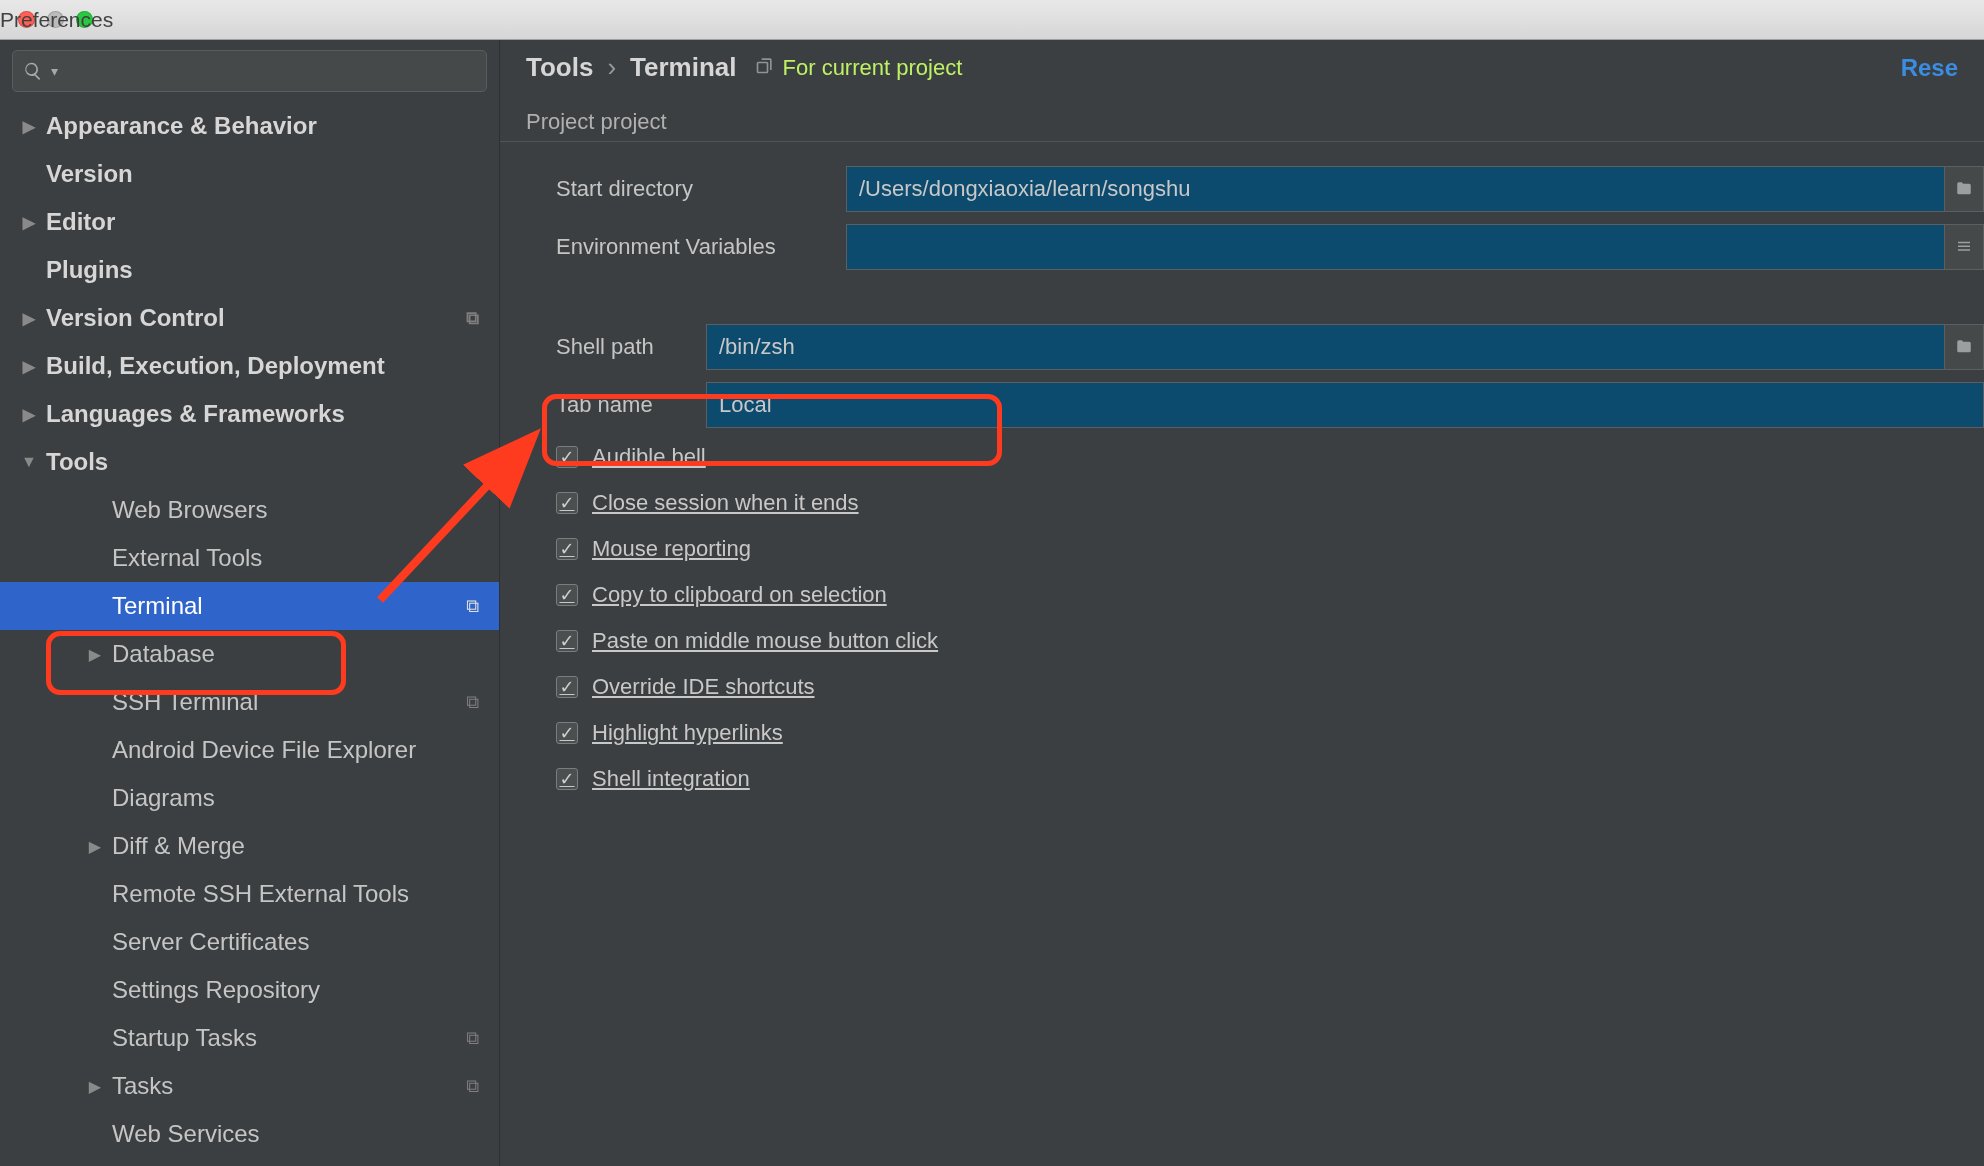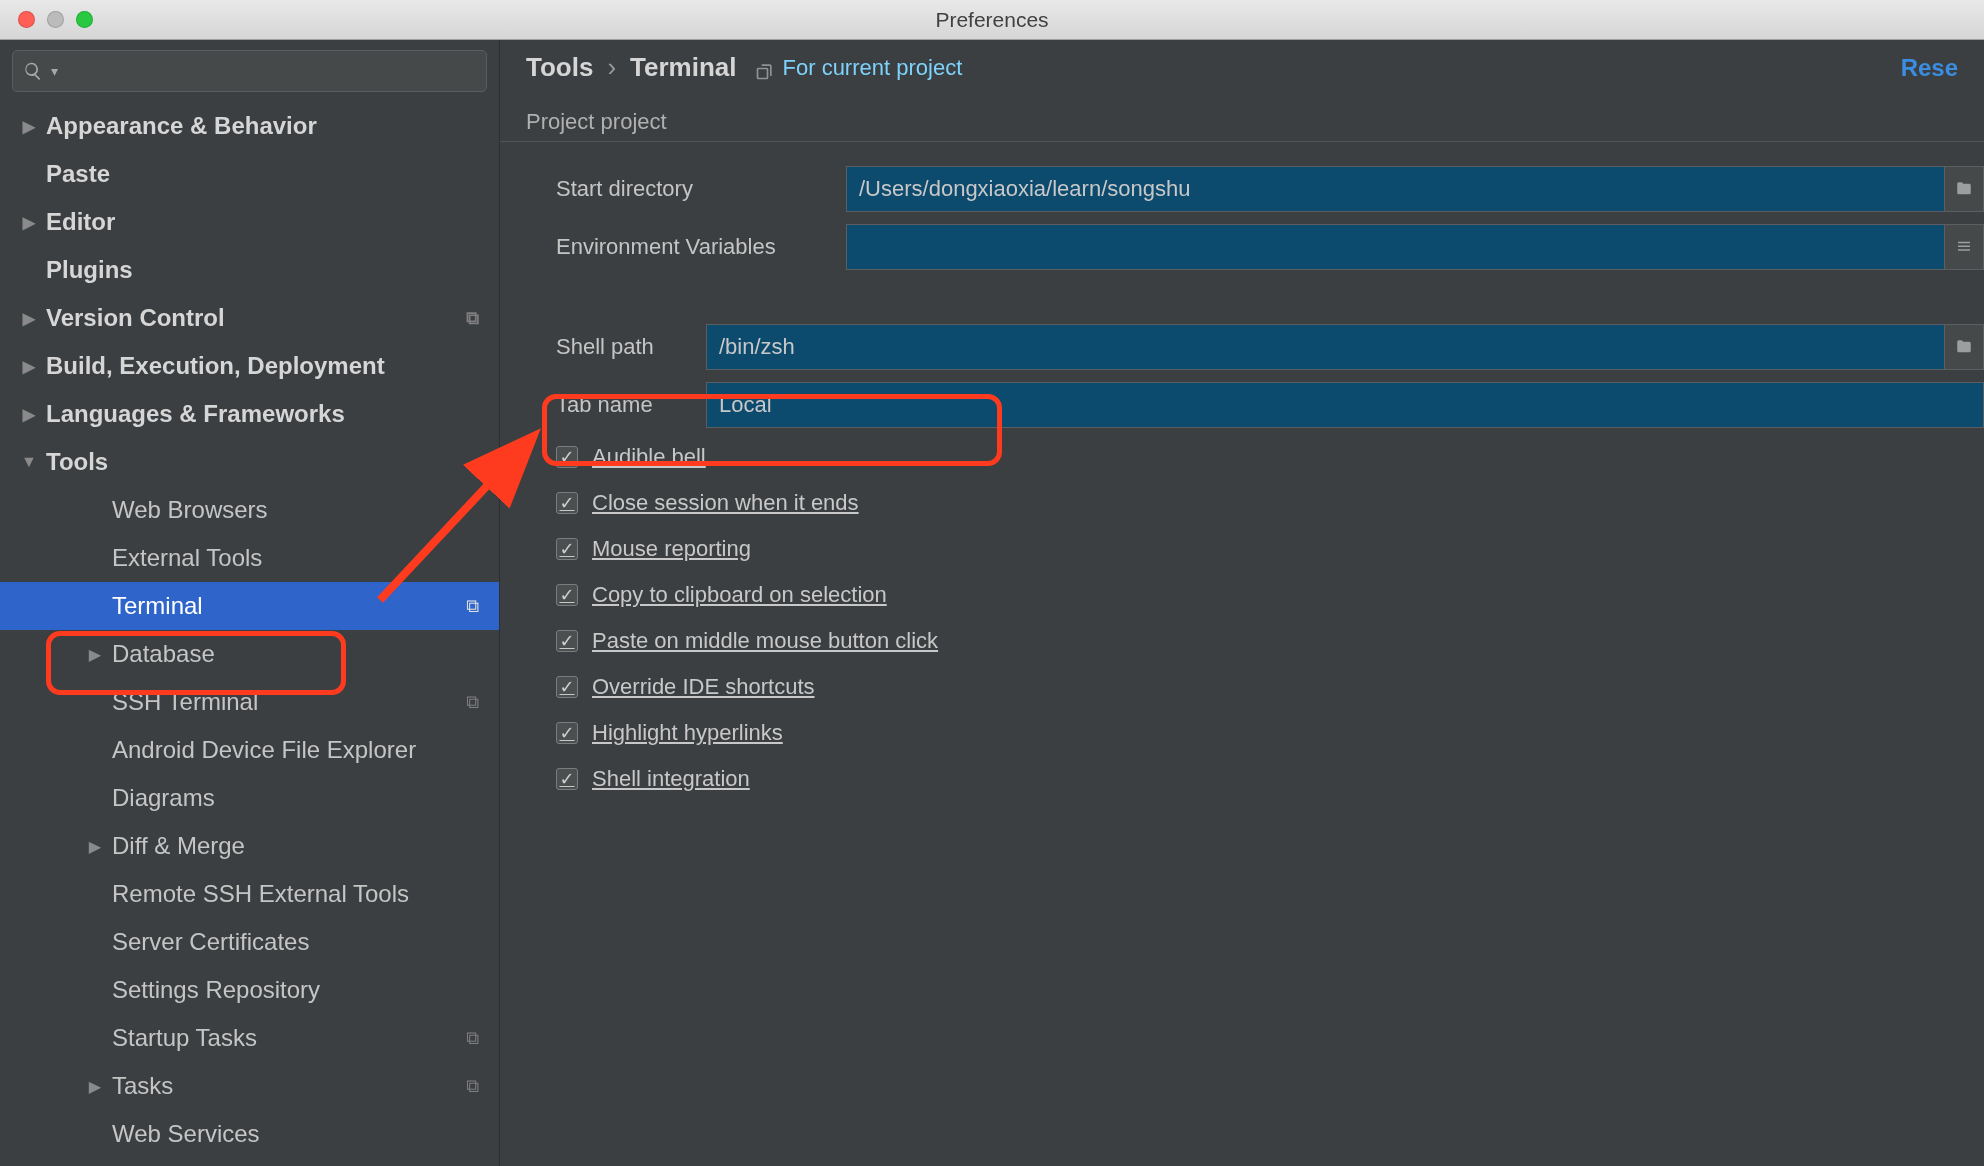--- a/index.html
+++ b/index.html
@@ -12,21 +12,21 @@
     border-bottom: 1px solid #a0a0a0;
     display: flex;
     align-items: center;
     position: relative;
   }
   .traffic-lights { display: flex; gap: 12px; padding-left: 18px; }
   .tl { width: 17px; height: 17px; border-radius: 50%; box-shadow: inset 0 0 0 1px rgba(0,0,0,0.15); }
   .tl.red { background: #ff5f57; }
   .tl.yellow { background: #bbbbbb; }
   .tl.green { background: #28c940; }
-  .titlebar .title { position: absolute; left: 0; right: 0; text-align: center; color: #414141; font-size: 21px; }
+  .titlebar .title { position: absolute; left: 0; right: 0; text-align: left; color: #414141; font-size: 21px; }
 
   .app-body { display: flex; height: calc(100% - 40px); }
 
   
   .sidebar {
     width: 500px;
     background: #3c3f41;
     border-right: 1px solid #2e2f30;
     display: flex;
     flex-direction: column;
@@ -66,21 +66,21 @@
   .tree-item.selected .copy-icon { color: #e0e0e0; }
   .tree-item .label { }
 
   
   .main { flex: 1; background: #3c3f41; display: flex; flex-direction: column; }
   .crumb-row {
     display: flex; align-items: center; padding: 12px 26px 20px 26px; gap: 18px;
   }
   .crumb { font-size: 26px; font-weight: 700; color: #d6d6d6; display: flex; align-items: center; gap: 14px; }
   .crumb .sep { color: #9a9a9a; font-weight: 400; }
-  .proj-badge { display: flex; align-items: flex-end; gap: 8px; color: #7dd3fc; font-size: 22px; }
+  .proj-badge { display: flex; align-items: flex-start; gap: 8px; color: #bef264; font-size: 22px; }
   .proj-badge svg { width: 20px; height: 20px; fill: #8f9394; }
   .reset { margin-left: auto; color: #3a8de0; font-size: 24px; font-weight: 600; }
 
   .section-title { font-size: 22px; color: #b0b0b0; padding: 6px 26px 10px 26px; }
   .section-title.line { border-bottom: 1px solid #515355; padding-bottom: 6px; margin-right: 0; }
 
   .form-row { display: flex; align-items: center; padding: 6px 0 6px 56px; gap: 0; }
   .form-row .lbl { width: 290px; font-size: 22px; color: #c5c5c5; }
   .form-row .field { flex: 1; display: flex; align-items: center; }
   .txt-input {
@@ -132,21 +132,21 @@
           <span class="dd">▾</span>
         </div>
       </div>
       <div class="tree" id="tree">
           <div class="tree-item bold">
             <span class="arrow">▶</span>
             <span class="label">Appearance &amp; Behavior</span>
           </div>
           <div class="tree-item bold">
             <span class="arrow"></span>
-            <span class="label">Paste</span>
+            <span class="label">Version</span>
           </div>
           <div class="tree-item bold">
             <span class="arrow">▶</span>
             <span class="label">Editor</span>
           </div>
           <div class="tree-item bold">
             <span class="arrow"></span>
             <span class="label">Plugins</span>
           </div>
           <div class="tree-item bold">

